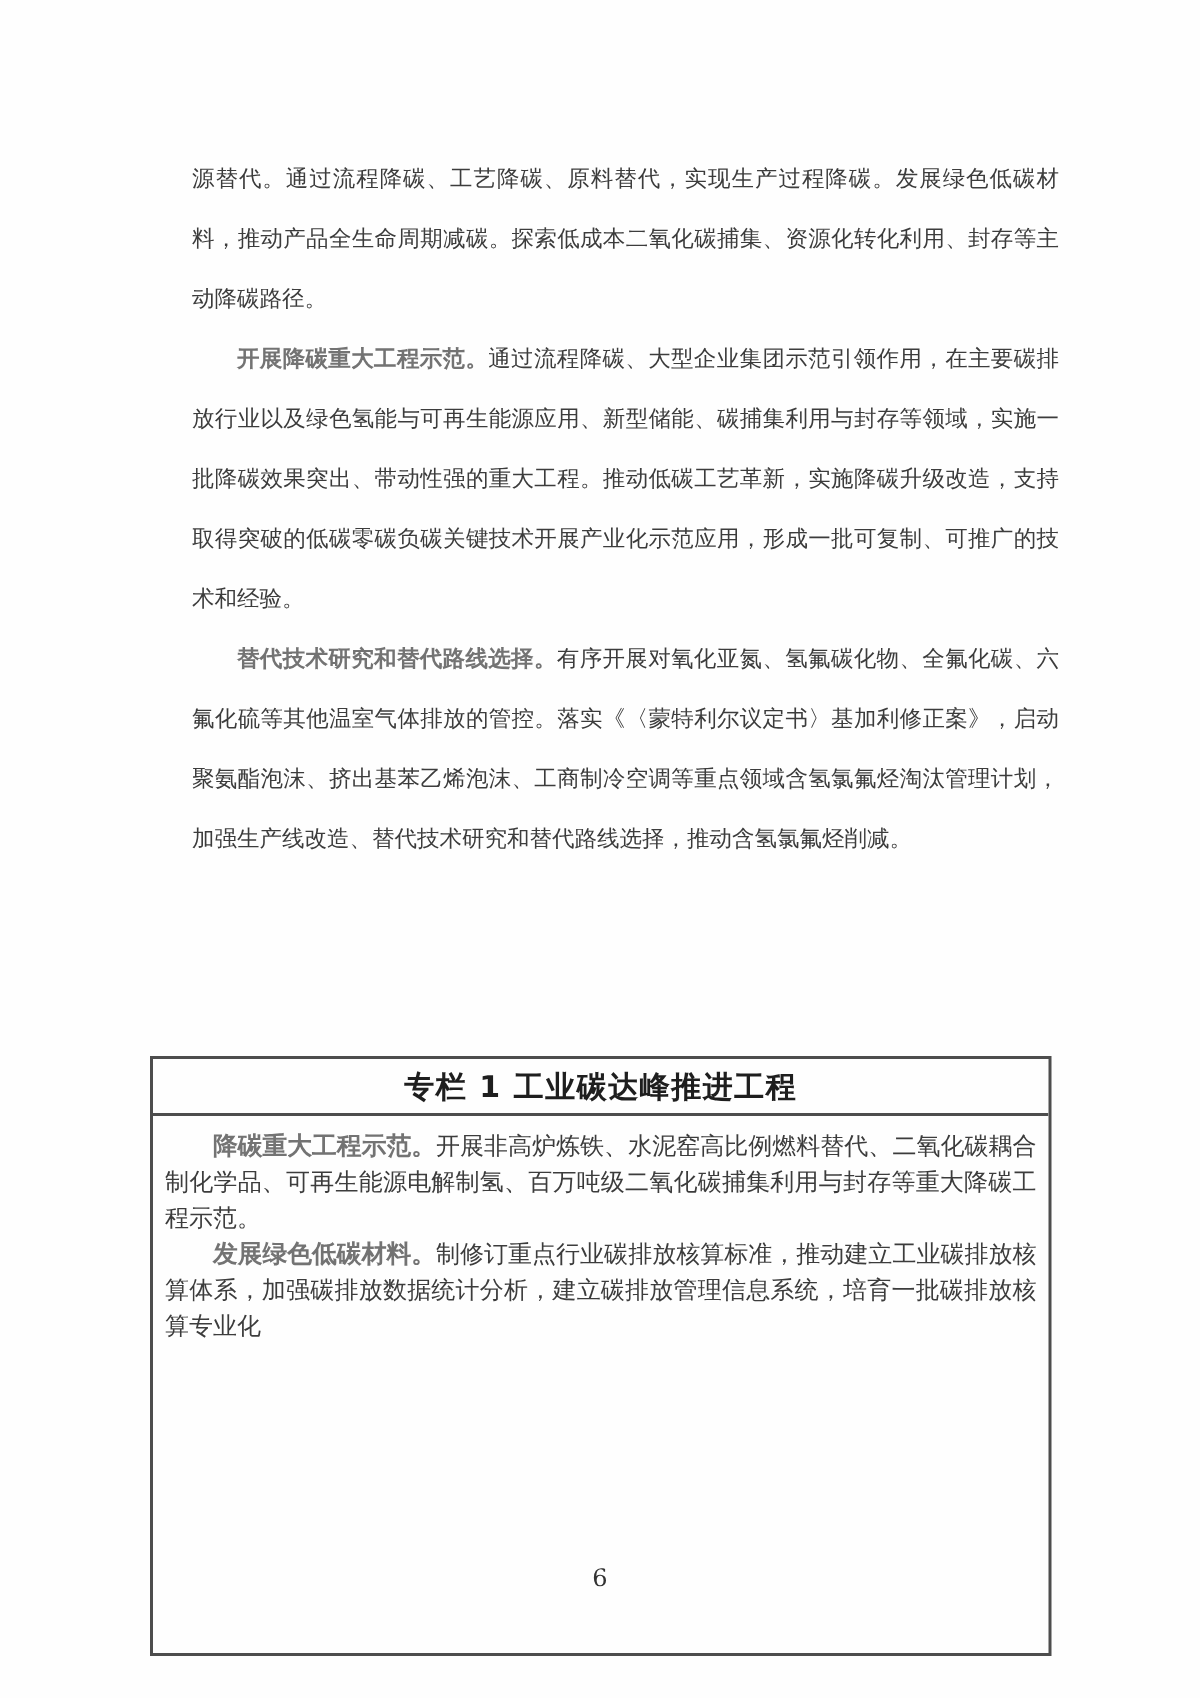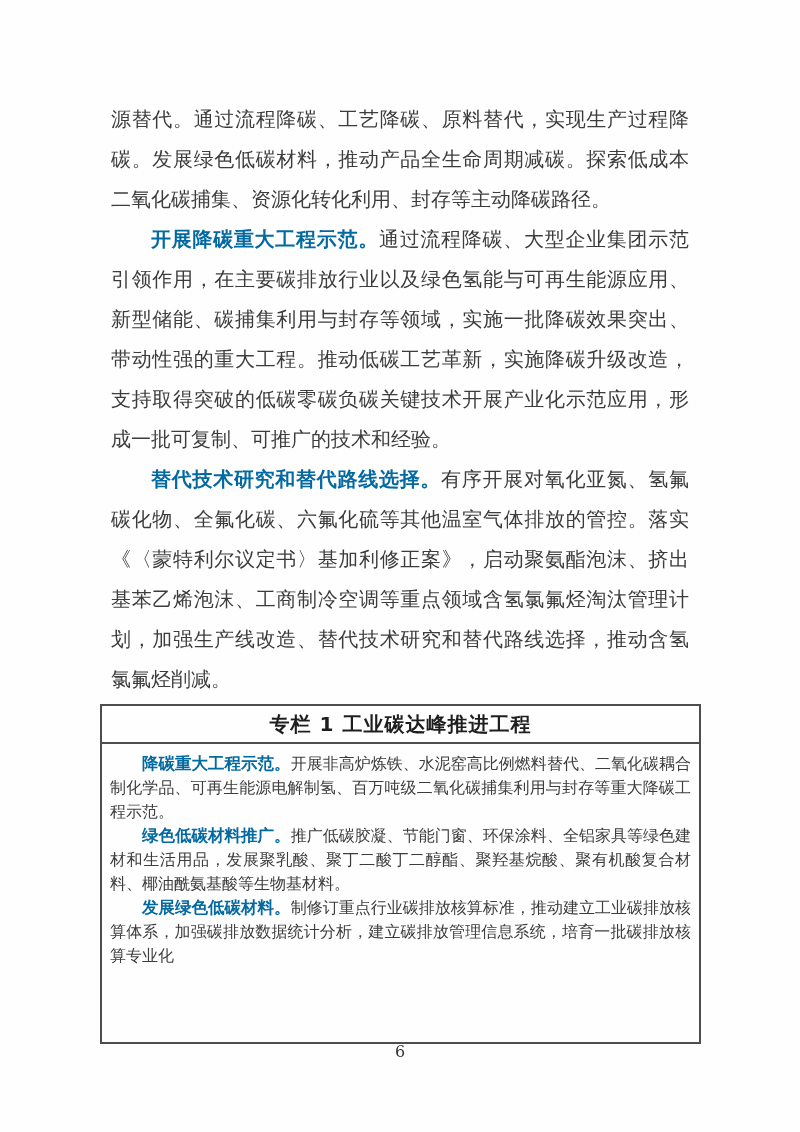--- a/index.html
+++ b/index.html
@@ -12,47 +12,47 @@
     width: 800px;
     height: 1132px;
     background: #fefefe;
     overflow: hidden;
     font-family: "DejaVu Serif", "Liberation Serif", serif;
     color: #3c3c3c;
   }
   
   .body-text {
     position: absolute;
-    left: 111px;
+    left: 128px;
     top: 99px;
     width: 578px;
-    font-size: 20px;
+    font-size: 15px;
     line-height: 40px;
     text-align: justify;
     text-justify: inter-character;
     word-break: break-all;
   }
   .body-text p {
     margin: 0;
   }
   .body-text p.indent {
     text-indent: 2em;
   }
   .lead {
     font-weight: bold;
-    color: #0369a1;
+    color: #737373;
     font-family: "DejaVu Sans", "Liberation Sans", sans-serif;
   }
   
   .callout {
     position: absolute;
     left: 100px;
     top: 704px;
     width: 601px;
-    height: 340px;
+    height: 400px;
     border: 2px solid #4d4d4d;
     box-sizing: border-box;
     background: #fefefe;
     overflow: hidden;
   }
   .callout-header {
     height: 36px;
     border-bottom: 2px solid #4d4d4d;
     display: flex;
     align-items: center;
@@ -97,20 +97,19 @@
   <div class="body-text">
     <p><span class="lead"></span><span>源替代。通过流程降碳、工艺降碳、原料替代，实现生产过程降碳。发展绿色低碳材料，推动产品全生命周期减碳。探索低成本二氧化碳捕集、资源化转化利用、封存等主动降碳路径。</span></p>
     <p class="indent"><span class="lead">开展降碳重大工程示范。</span><span>通过流程降碳、大型企业集团示范引领作用，在主要碳排放行业以及绿色氢能与可再生能源应用、新型储能、碳捕集利用与封存等领域，实施一批降碳效果突出、带动性强的重大工程。推动低碳工艺革新，实施降碳升级改造，支持取得突破的低碳零碳负碳关键技术开展产业化示范应用，形成一批可复制、可推广的技术和经验。</span></p>
     <p class="indent"><span class="lead">替代技术研究和替代路线选择。</span><span>有序开展对氧化亚氮、氢氟碳化物、全氟化碳、六氟化硫等其他温室气体排放的管控。落实《〈蒙特利尔议定书〉基加利修正案》，启动聚氨酯泡沫、挤出基苯乙烯泡沫、工商制冷空调等重点领域含氢氯氟烃淘汰管理计划，加强生产线改造、替代技术研究和替代路线选择，推动含氢氯氟烃削减。</span></p>
   </div>
 
   <div class="callout">
     <div class="callout-header">专栏 1 工业碳达峰推进工程</div>
     <div class="callout-body">
       <p><span class="lead">降碳重大工程示范。</span><span>开展非高炉炼铁、水泥窑高比例燃料替代、二氧化碳耦合制化学品、可再生能源电解制氢、百万吨级二氧化碳捕集利用与封存等重大降碳工程示范。</span></p>
-      <p><span class="lead">绿色低碳材料推广。</span><span>推广低碳胶凝、节能门窗、环保涂料、全铝家具等绿色建材和生活用品，发展聚乳酸、聚丁二酸丁二醇酯、聚羟基烷酸、聚有机酸复合材料、椰油酰氨基酸等生物基材料。</span></p>
       <p><span class="lead">发展绿色低碳材料。</span><span>制修订重点行业碳排放核算标准，推动建立工业碳排放核算体系，加强碳排放数据统计分析，建立碳排放管理信息系统，培育一批碳排放核算专业化</span></p>
     </div>
   </div>
 
   <div class="page-number">6</div>
 
 </div>
 
 </body></html>

